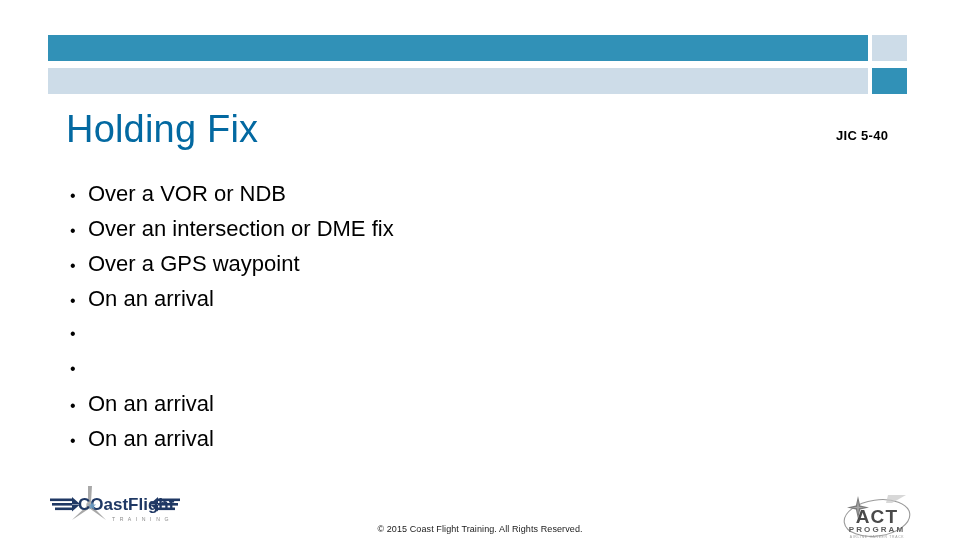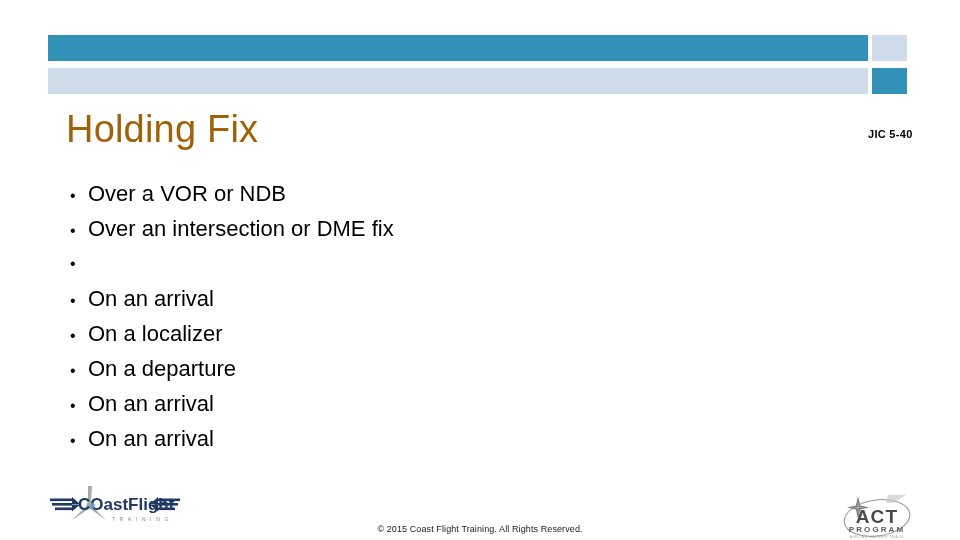--- a/index.html
+++ b/index.html
@@ -49,37 +49,36 @@
     background: #3191b7;
   }
 
   
   .slide-title {
     position: absolute;
     left: 66px;
     top: 108px;
     font-size: 38px;
     font-weight: 400;
-    color: #a16207;
+    color: #0369a1;
     letter-spacing: 0.2px;
     line-height: 1.15;
     white-space: nowrap;
   }
 
   
   .slide-code {
     position: absolute;
     left: 836px;
     top: 128px;
-    font-size: 11px;
+    font-size: 13px;
     font-weight: bold;
     color: #000000;
     letter-spacing: 0.3px;
     white-space: nowrap;
-    margin-left: 32px;
   }
 
   
   .bullet-list {
     position: absolute;
     left: 66px;
     top: 176px;
     margin: 0;
     padding: 0;
     list-style: none;
@@ -156,32 +155,31 @@
   <li class="bullet-item">
     <span class="bullet-marker">•</span>
     <span class="bullet-text">Over a VOR or NDB</span>
   </li>
   <li class="bullet-item">
     <span class="bullet-marker">•</span>
     <span class="bullet-text">Over an intersection or DME fix</span>
   </li>
   <li class="bullet-item">
     <span class="bullet-marker">•</span>
+    <span class="bullet-text">Over a GPS waypoint</span>
   </li>
   <li class="bullet-item">
     <span class="bullet-marker">•</span>
     <span class="bullet-text">On an arrival</span>
   </li>
   <li class="bullet-item">
     <span class="bullet-marker">•</span>
-    <span class="bullet-text">On a localizer</span>
-  </li>
-  <li class="bullet-item">
-    <span class="bullet-marker">•</span>
-    <span class="bullet-text">On a departure</span>
+  </li>
+  <li class="bullet-item">
+    <span class="bullet-marker">•</span>
   </li>
   <li class="bullet-item">
     <span class="bullet-marker">•</span>
     <span class="bullet-text">On an arrival</span>
   </li>
   <li class="bullet-item">
     <span class="bullet-marker">•</span>
     <span class="bullet-text">On an arrival</span>
   </li>
 </ul>

